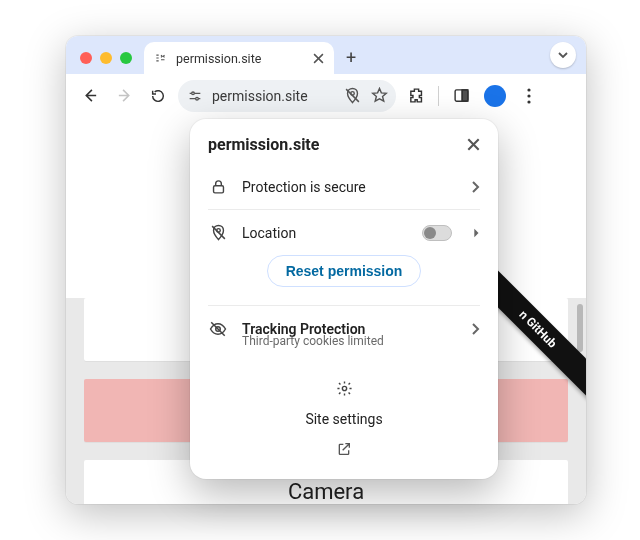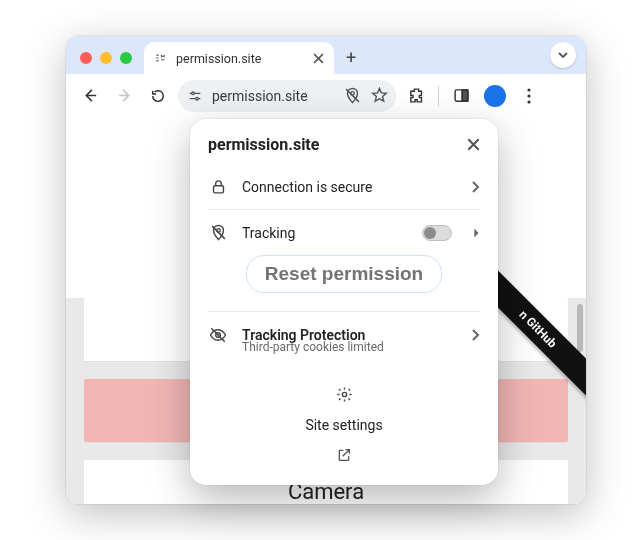--- a/index.html
+++ b/index.html
@@ -79,22 +79,22 @@
   .pop-row .chev{color:#666;}
   .divider{height:1px;background:#ebebeb;margin:4px 0;}
   .sub{font-size:12px;color:#6a6a6a;margin-top:-6px;margin-left:34px;margin-bottom:20px;}
   .toggle{
     width:30px;height:16px;border-radius:10px;background:#dcdcdc;border:1px solid #bfbfbf;
     position:relative; margin-right:6px;
   }
   .toggle .knob{position:absolute;left:1px;top:1px;width:12px;height:12px;border-radius:50%;background:#8a8a8a;}
   .resetwrap{display:flex; justify-content:center; padding:4px 0 14px 0;}
   .reset{
-    color:#737373; font-weight:600; border:1px solid #cfe0ff; background:#fff;
-    border-radius:18px; padding:7px 18px; font-size:19px;
+    color:#0369a1; font-weight:600; border:1px solid #cfe0ff; background:#fff;
+    border-radius:18px; padding:7px 18px; font-size:14px;
   }
   .open-ext{color:#555;}
   svg{display:block;}
 </style>
 </head>
 <body>
 
 <div class="window">
 
   <div class="tabstrip">
@@ -221,39 +221,39 @@
     </div>
   </div>
 
   <div class="pop-row">
     <span class="icon">
       <svg width="17" height="17" viewBox="0 0 24 24" fill="none" stroke="#444" stroke-width="2">
           <rect x="5" y="11" width="14" height="10" rx="2"></rect>
           <path d="M8 11V8a4 4 0 1 1 8 0v3"></path>
         </svg>
     </span>
-    <span class="label">Connection is secure</span>
+    <span class="label">Protection is secure</span>
     <span class="chev">
       <svg width="10" height="12" viewBox="0 0 8 12" fill="none" stroke="#666" stroke-width="2">
           <path d="M2 1l5 5-5 5"></path>
         </svg>
     </span>
   </div>
 
   <div class="divider"></div>
 
   <div class="pop-row">
     <span class="icon">
       <svg width="17" height="17" viewBox="0 0 24 24" fill="none" stroke="#444" stroke-width="2">
           <path d="M12 2C8 2 5 5 5 9c0 5 7 13 7 13s7-8 7-13c0-4-3-7-7-7z"></path>
           <circle cx="12" cy="9" r="2.5"></circle>
           <path d="M3 3l18 18"></path>
         </svg>
     </span>
-    <span class="label">Tracking</span>
+    <span class="label">Location</span>
     <span class="toggle">
         <span class="knob"></span>
       </span>
     <span class="chev">
       <svg width="8" height="10" viewBox="0 0 8 12" fill="#666">
           <path d="M2 1l5 5-5 5z"></path>
         </svg>
     </span>
   </div>
 

